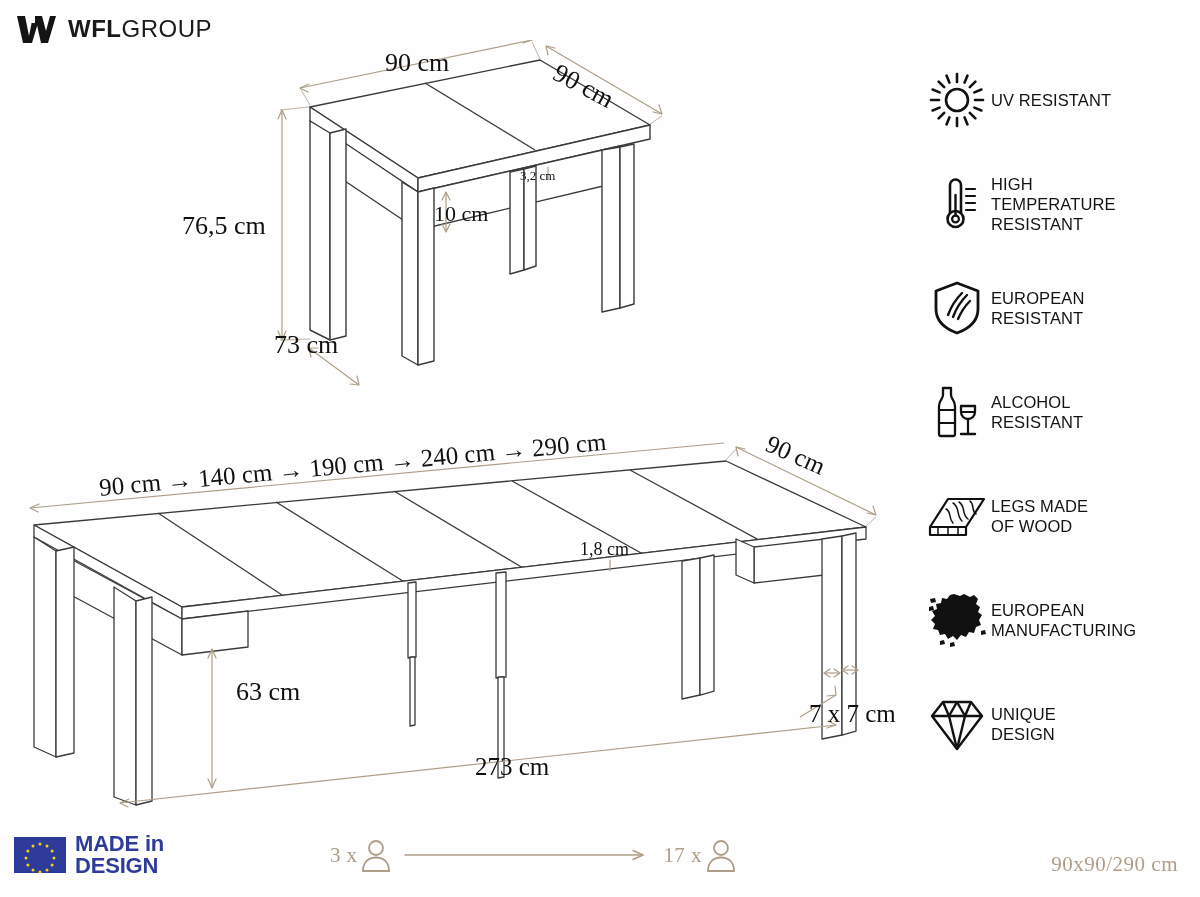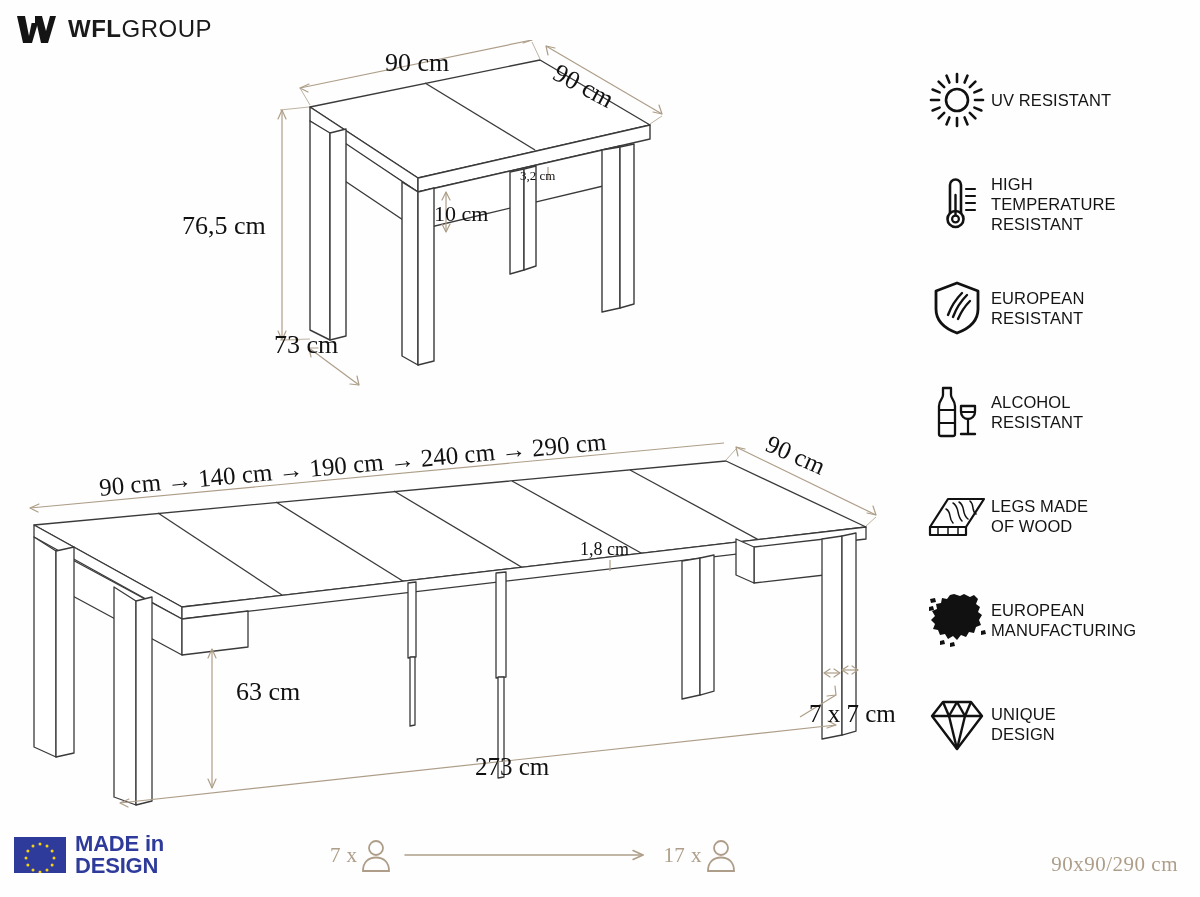--- a/index.html
+++ b/index.html
@@ -465,21 +465,21 @@
         <circle cx="19" cy="8.9" r="1.5"></circle>
       </g>
     </svg>
     <div class="made-text">
       <div>MADE in</div>
       <div>DESIGN</div>
     </div>
   </div>
 
   <div class="seating">
-    <span class="seat-count">7 x</span>
+    <span class="seat-count">3 x</span>
     <svg width="34" height="34" viewBox="0 0 34 34" fill="none" stroke="#AE9E89" stroke-width="1.8">
       <circle cx="17" cy="10" r="7"></circle>
       <path d="M4,33 C4,24 9.5,19.5 17,19.5 C24.5,19.5 30,24 30,33 Z"></path>
     </svg>
     <svg width="250" height="18" viewBox="0 0 250 18" fill="none" stroke="#AE9E89" stroke-width="1.5" style="margin:0 8px;">
       <line x1="2" y1="9" x2="240" y2="9" stroke-linecap="round"></line>
       <path d="M240,9 l-10,-4.5 M240,9 l-10,4.5" stroke-linecap="round"></path>
     </svg>
     <span class="seat-count">17 x</span>
     <svg width="34" height="34" viewBox="0 0 34 34" fill="none" stroke="#AE9E89" stroke-width="1.8">

